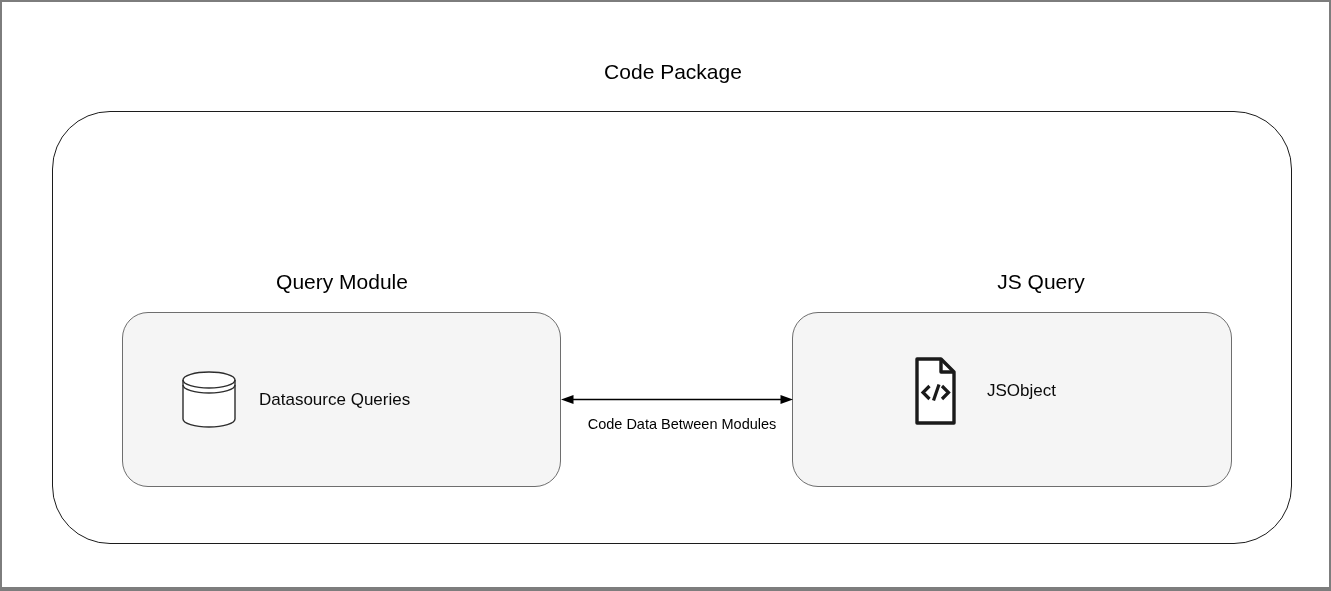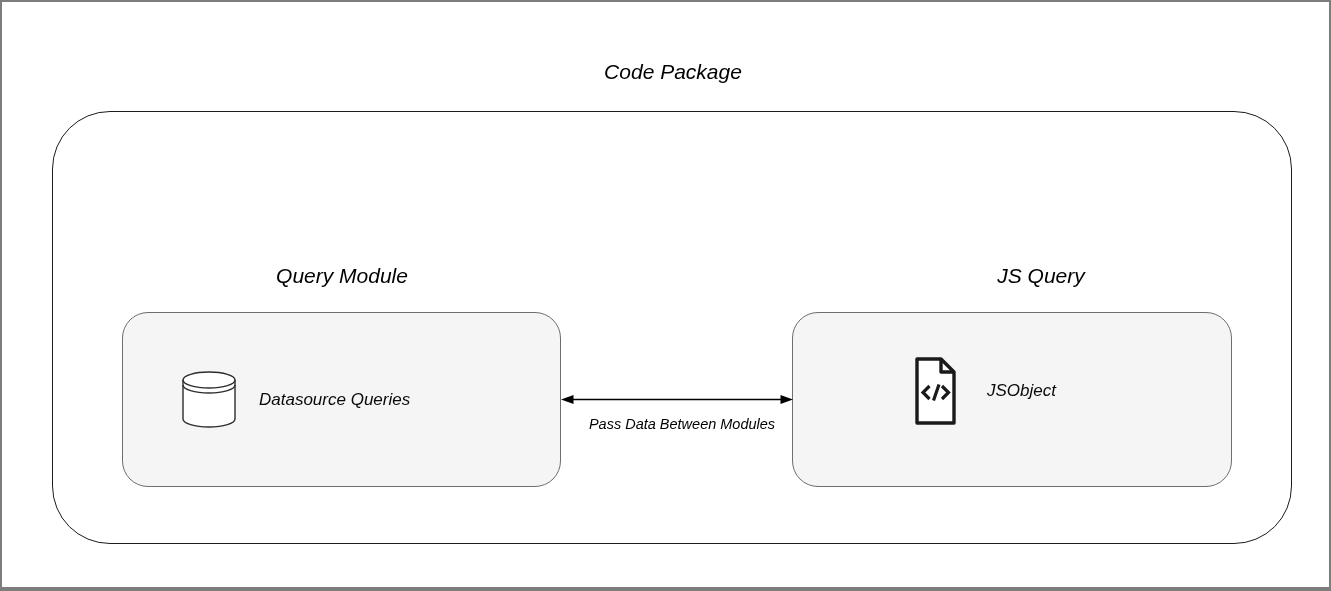--- a/index.html
+++ b/index.html
@@ -6,36 +6,35 @@
   .screen{
     position:relative;
     width:1331px;height:591px;
     box-sizing:border-box;
     background:#ffffff;
     border:2px solid #7d7d7d;
     border-bottom-width:4px;
     font-family:"Liberation Sans",sans-serif;
     color:#000;
     overflow:hidden;
-    font-style:italic;
   }
   .diagram-title{
     position:absolute;top:57px;left:671px;
     transform:translateX(-50%);
     font-size:21px;line-height:26px;white-space:nowrap;
   }
   .package-container{
     position:absolute;left:50px;top:109px;
     width:1240px;height:433px;
     border:1px solid #1c1c1c;border-radius:58px;
     box-sizing:border-box;
     background:transparent;
   }
   .module-title{
-    position:absolute;top:261px;
+    position:absolute;top:267px;
     transform:translateX(-50%);
     font-size:21px;line-height:26px;white-space:nowrap;
   }
   .module-title.query{left:340px;}
   .module-title.js{left:1039px;}
   .module-box{
     position:absolute;top:310px;
     width:439px;height:175px;
     box-sizing:border-box;
     background:#f5f5f5;
@@ -89,15 +88,15 @@
       <path d="M27 29 L33.5 35.5 L27 42" fill="none" stroke="#1a1a1a" stroke-width="3.2"></path>
     </svg>
     <span class="box-label">JSObject</span>
   </div>
 
   <svg class="connector" width="234" height="17" viewBox="0 0 234 17" aria-hidden="true">
     <line x1="12" y1="8.5" x2="222" y2="8.5" stroke="#000000" stroke-width="1.5"></line>
     <path d="M1 8.5 L13.5 4 L13.5 13 Z" fill="#000000"></path>
     <path d="M233 8.5 L220.5 4 L220.5 13 Z" fill="#000000"></path>
   </svg>
-  <div class="connector-label">Pass Data Between Modules</div>
+  <div class="connector-label">Code Data Between Modules</div>
 
 </div>
 
 </body></html>

